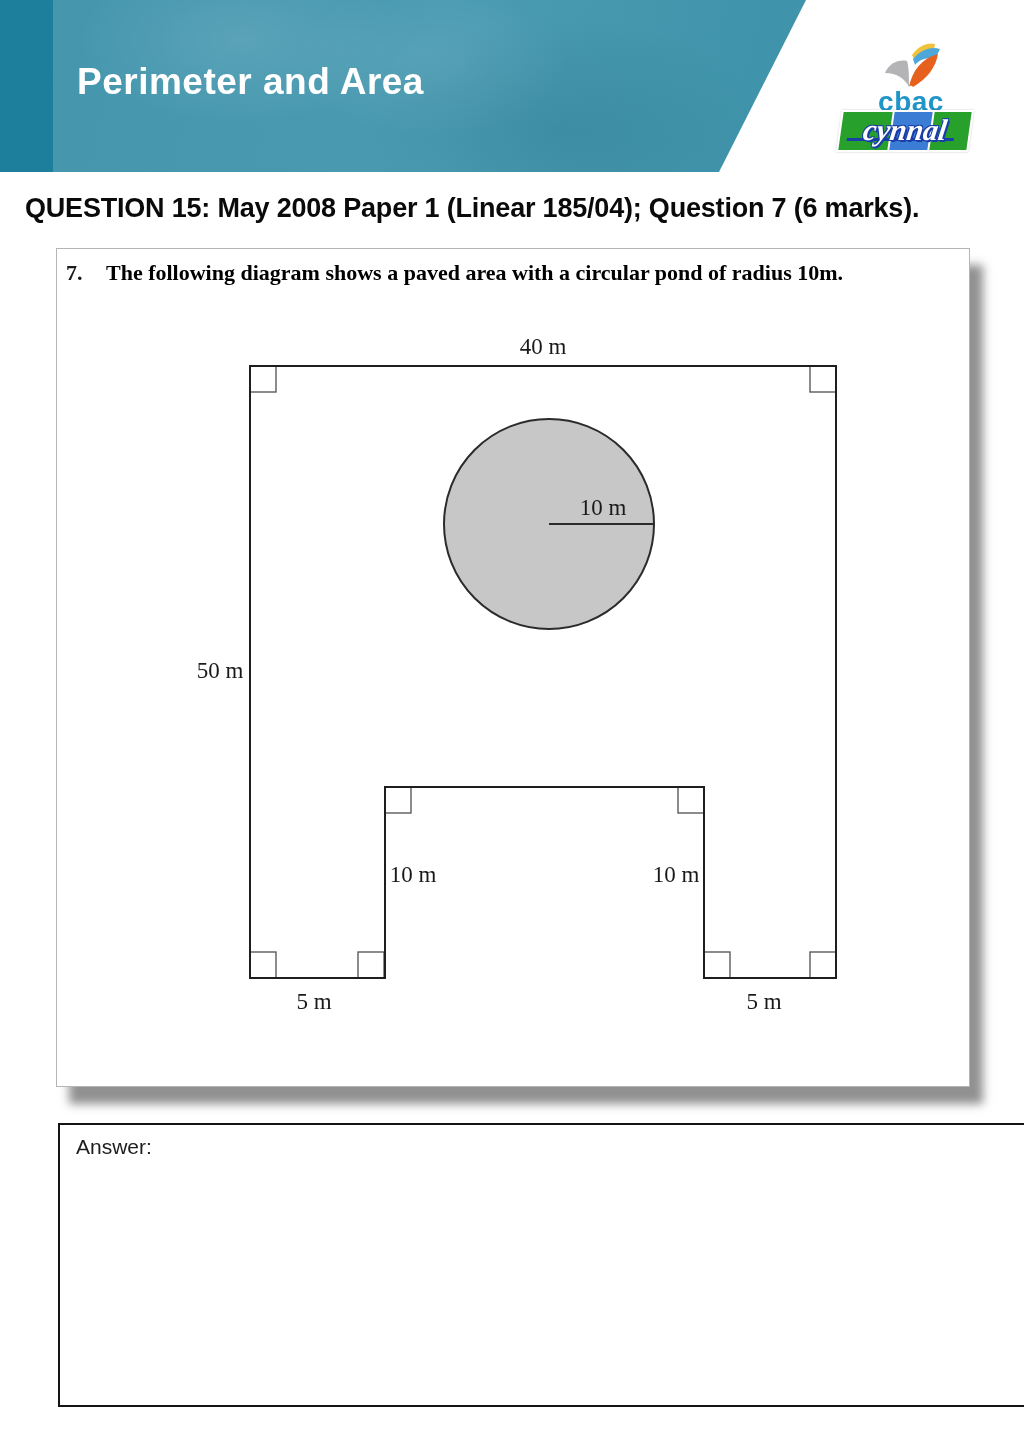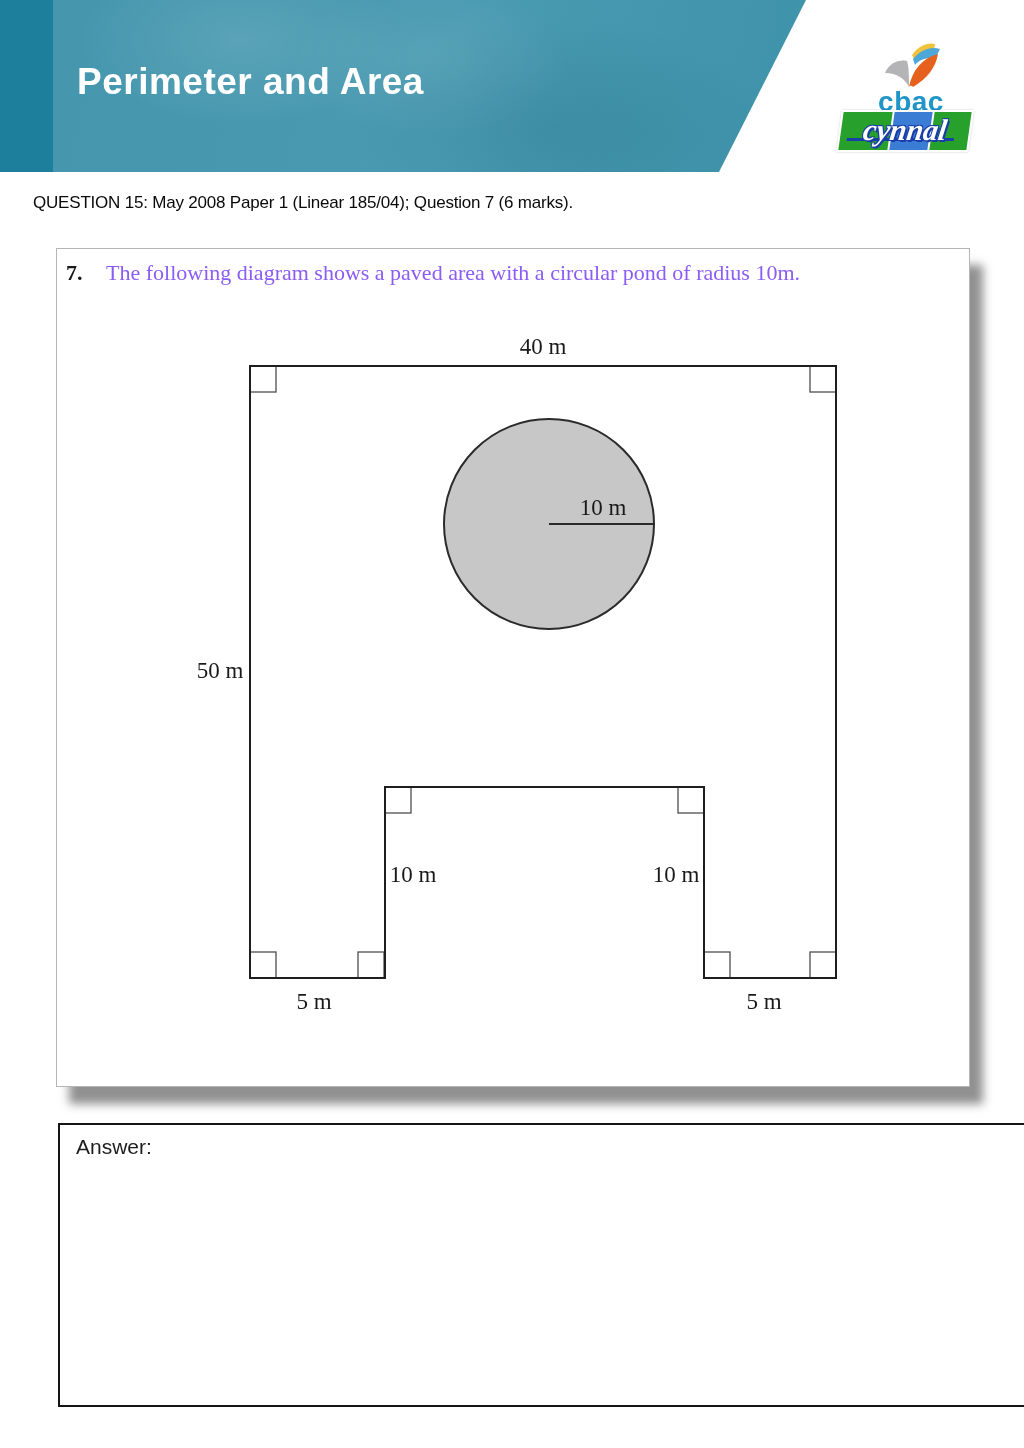--- a/index.html
+++ b/index.html
@@ -41,37 +41,37 @@
   .cynnal-text {
     position:absolute; inset:0; display:flex; align-items:center; justify-content:center;
     font-family:"Liberation Serif",serif; font-style:italic; font-weight:bold;
     font-size:30px; color:#ffffff; padding-bottom:2px;
     text-shadow:-1px -1px 0 #1a3ea8, 1px -1px 0 #1a3ea8, -1px 1px 0 #1a3ea8,
                  1px 1px 0 #1a3ea8, 2px 2px 0 #1a3ea8;
   }
 
   
   .question-heading {
-    position:absolute; left:33px; top:193px; width:960px;
-    font-size:17px; font-weight:normal; color:#0a0a0a; letter-spacing:-0.2px;
+    position:absolute; left:25px; top:193px; width:960px;
+    font-size:27px; font-weight:bold; color:#0a0a0a; letter-spacing:-0.2px;
   }
 
   
   .question-card {
     position:absolute; left:56px; top:248px; width:914px; height:839px;
     background:#ffffff; border:1px solid #b5b5b5;
     box-shadow:13px 17px 9px rgba(118,118,118,0.8);
   }
   .q-number {
     position:absolute; left:9px; top:11px;
     font-family:"Liberation Serif",serif; font-weight:bold; font-size:22px; color:#1a1a1a;
   }
   .q-intro {
     position:absolute; left:49px; top:11px; width:850px;
-    font-family:"Liberation Serif",serif; font-size:22px; color:#8b5cf6;
+    font-family:"Liberation Serif",serif; font-size:22px; color:#000000;font-weight:bold;
   }
   .diagram-svg { position:absolute; left:0; top:0; }
   .q-task {
     position:absolute; left:49px; top:786px; width:866px;
     font-family:"Liberation Serif",serif; font-size:22px; line-height:28px; color:#1a1a1a;
   }
   .pi { font-style:italic; }
 
   
   .answer-box {

